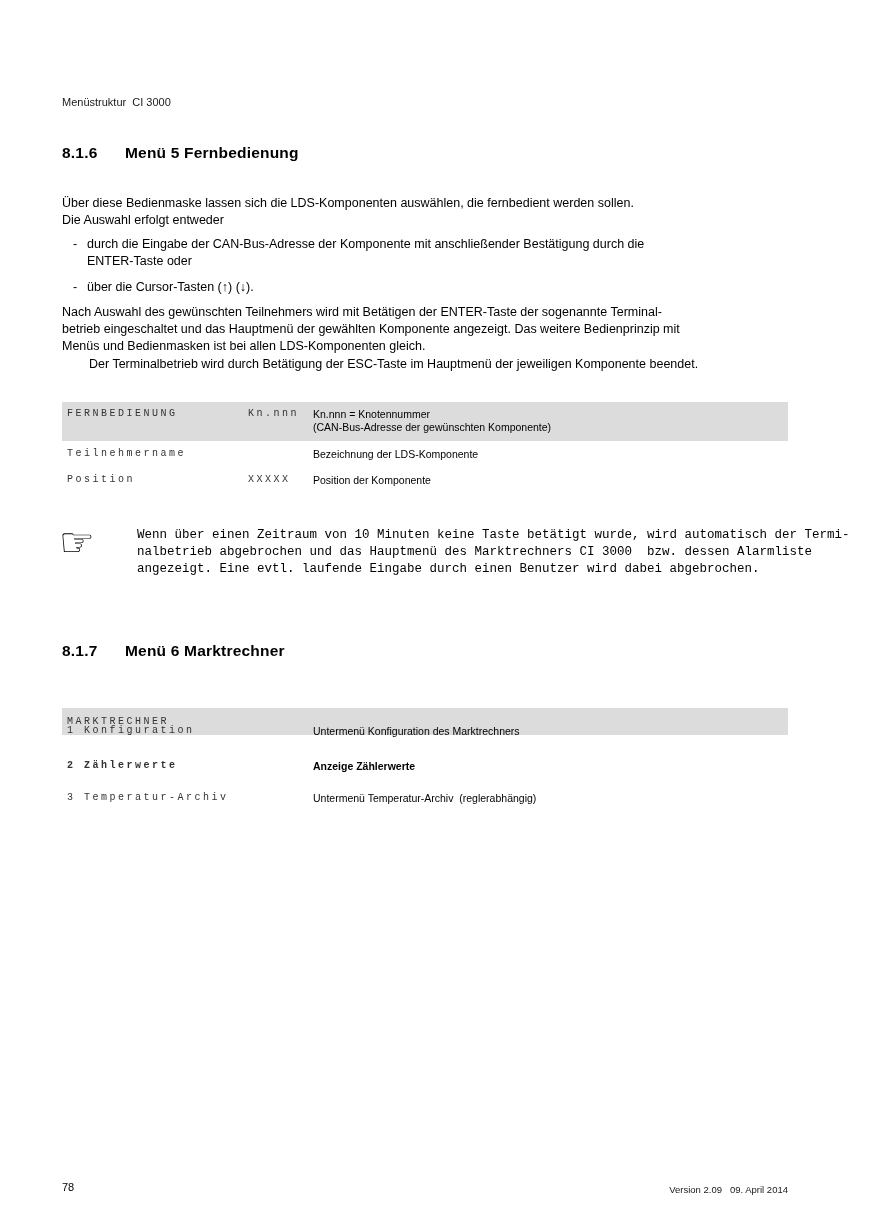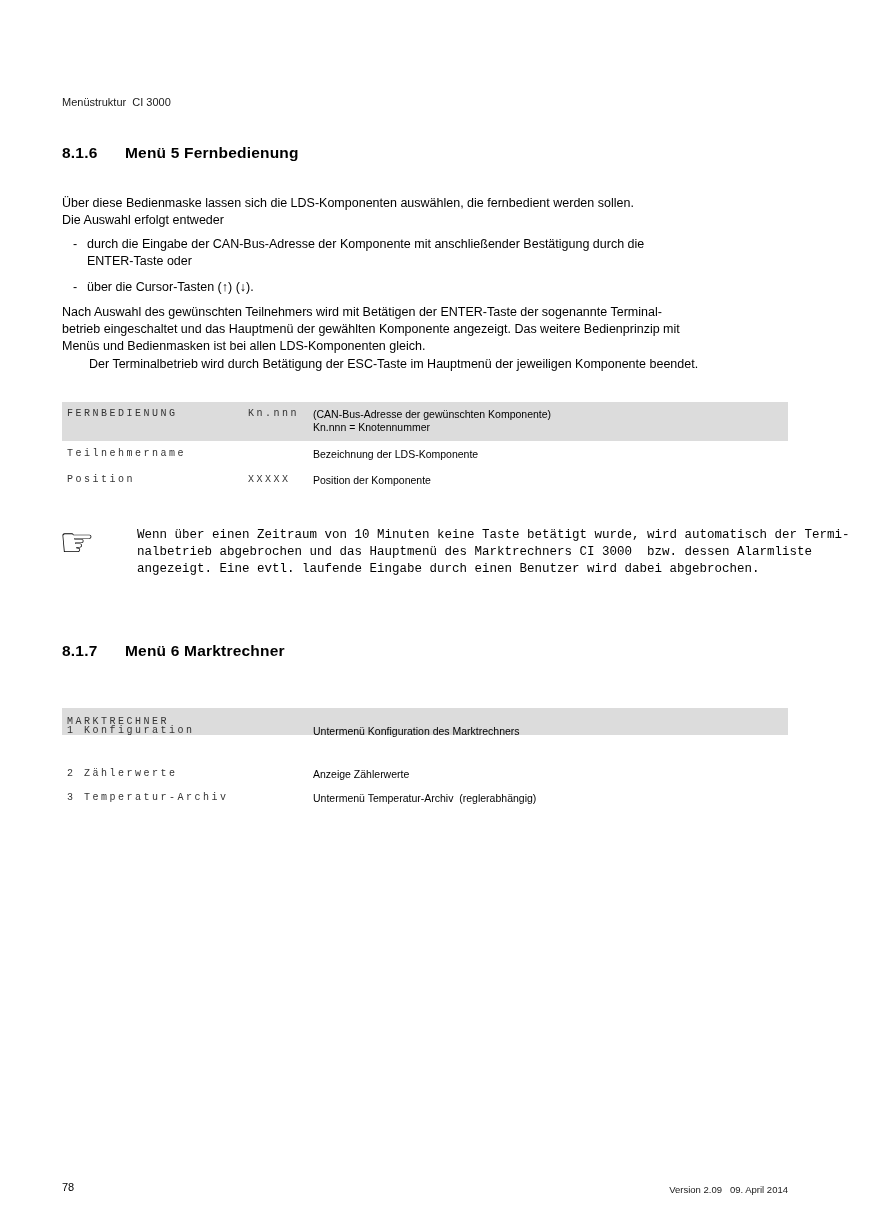--- a/index.html
+++ b/index.html
@@ -45,21 +45,21 @@
   .t1 .tbl-head { height:39px; }
   .t2 .tbl-head { height:27px; grid-template-columns:251px 1fr; padding-top:8px; }
   .tbl-row {
     position:absolute; left:0; right:0;
     display:grid; grid-template-columns:186px 65px 1fr;
   }
   .t2 .tbl-row { grid-template-columns:251px 1fr; }
   .t1 .r1 { top:46px; }
   .t1 .r2 { top:72px; }
   .t2 .r1 { top:17px; }
-  .t2 .r2 { top:60px; }
+  .t2 .r2 { top:52px;font-weight:bold; }
   .t2 .r3 { top:84px; }
 
   .mono {
     font-family:"Liberation Mono", monospace;
     font-size:10px; letter-spacing:2.5px; color:#333;
     white-space:pre;
   }
   .cell1 { padding-left:5px; }
   .desc { font-size:10.5px; line-height:13px; color:#000; white-space:pre; }
 
@@ -109,22 +109,22 @@
 
   <div class="abs para3 body-text">
     <div class="body-line">Der Terminalbetrieb wird durch Betätigung der ESC-Taste im Hauptmenü der jeweiligen Komponente beendet.</div>
   </div>
 
   <div class="abs tbl t1">
     <div class="tbl-head">
       <div class="mono cell1">FERNBEDIENUNG</div>
       <div class="mono">Kn.nnn</div>
       <div>
+        <div class="desc">Kn.nnn = Knotennummer</div>
         <div class="desc">(CAN-Bus-Adresse der gewünschten Komponente)</div>
-        <div class="desc">Kn.nnn = Knotennummer</div>
       </div>
     </div>
     <div class="tbl-row r1">
       <div class="mono cell1">Teilnehmername</div>
       <div class="mono"></div>
       <div class="desc">Bezeichnung der LDS-Komponente</div>
     </div>
     <div class="tbl-row r2">
       <div class="mono cell1">Position</div>
       <div class="mono">XXXXX</div>

